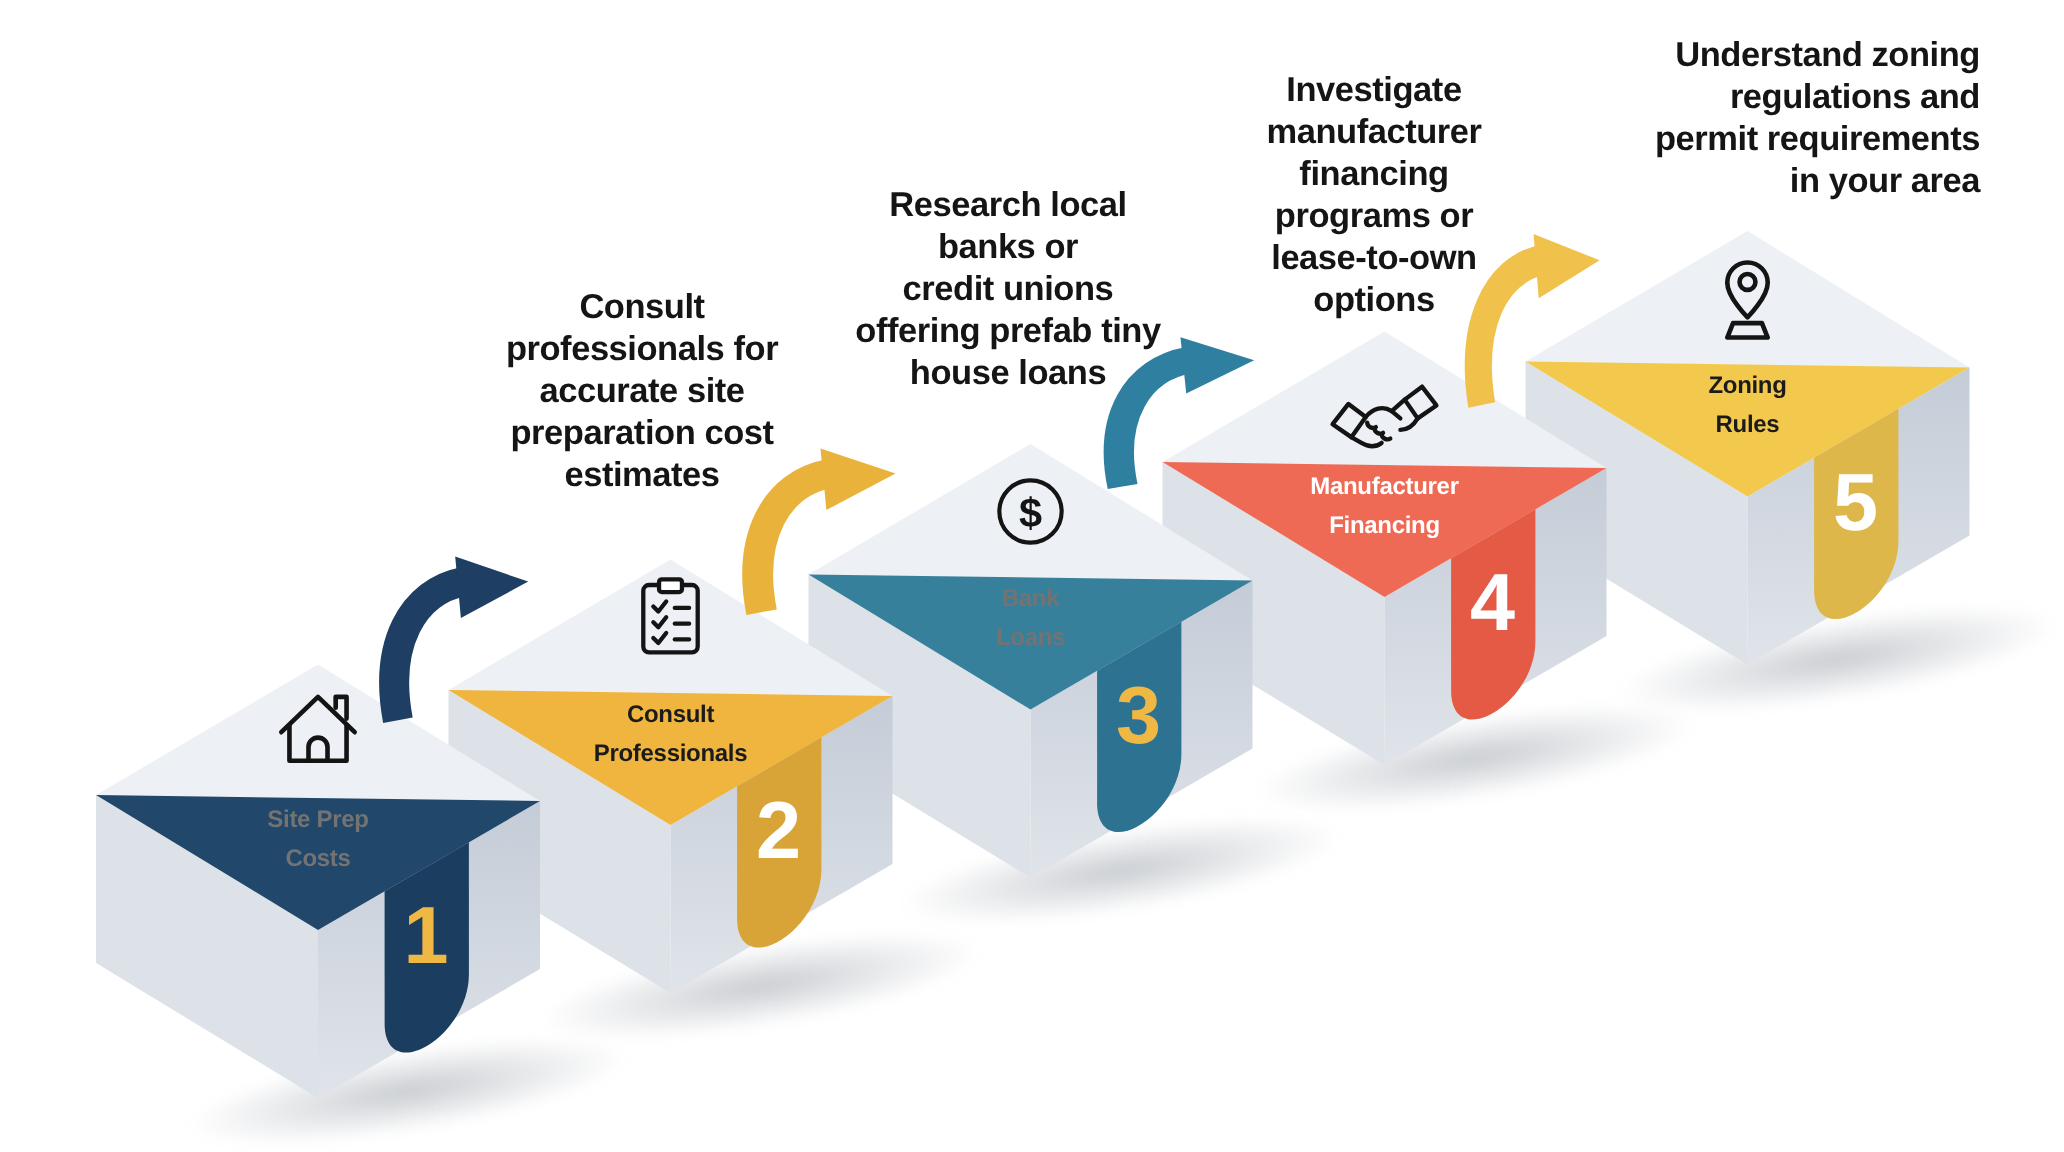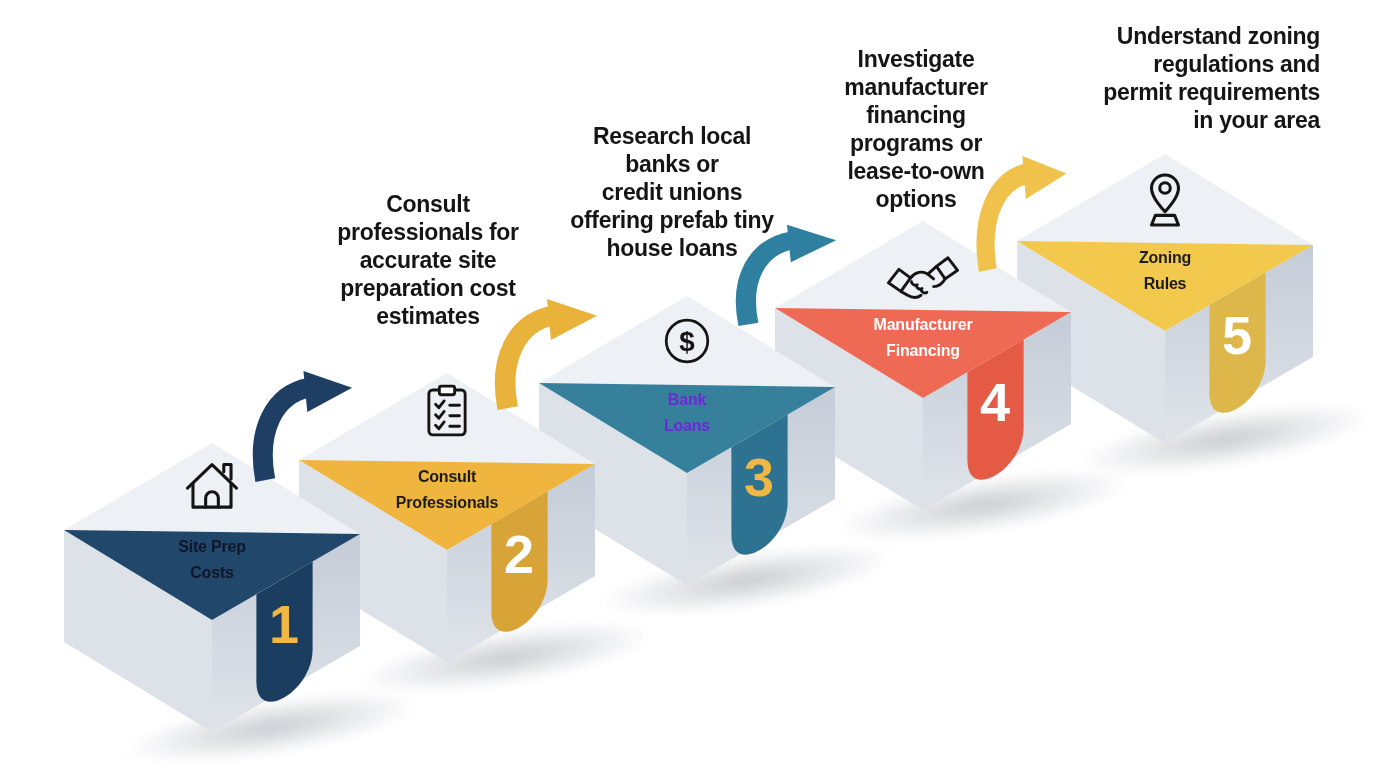--- a/index.html
+++ b/index.html
@@ -65,21 +65,21 @@
     <div class="block-icon" style="top:20px;">
       <svg viewBox="0 0 64 58" width="58" height="53">
         <g fill="none" stroke="#141414" stroke-width="3.4" stroke-linejoin="round" stroke-linecap="round">
           <path d="M45,15 V7 H53 V23"></path>
           <path d="M5,33 L32,7 L59,33"></path>
           <path d="M11,28 V54 H53 V28"></path>
           <path d="M25,54 V44 a7,7 0 0 1 14,0 V54"></path>
         </g>
       </svg>
     </div>
-    <div class="block-title" style="color: #0f172a;">Site Prep
+    <div class="block-title" style="color: #737373;">Site Prep
 Costs</div>
   </div>
 
   <div class="block z40" style="left:297px;top:368px;">
     <svg class="shape" viewBox="0 0 300 300" width="300" height="300">
       <polygon points="150,5 2,92 150,182 298,96" fill="#EDF0F4"></polygon>
       <polygon points="2,92 2,204 150,294 150,182" fill="#DDE2E9"></polygon>
       <polygon points="150,182 150,294 298,208 298,96" fill="url(#rightGrad)"></polygon>
       <polygon points="2,92 298,96 150,182" fill="#EFB53E"></polygon>
       <path d="M 194.4,156.2 L 250.6,123.5 L 250.6,211.5 C 250.6,253.5 194.4,286.2 194.4,244.2 Z" fill="#D9A437"></path>
@@ -111,21 +111,21 @@
       <polygon points="2,92 298,96 150,182" fill="#37809B"></polygon>
       <path d="M 194.4,156.2 L 250.6,123.5 L 250.6,211.5 C 250.6,253.5 194.4,286.2 194.4,244.2 Z" fill="#2D7290"></path>
       <text class="num" x="222" y="186" text-anchor="middle" dominant-baseline="central" fill="#EFB743">3</text>
     </svg>
     <div class="block-icon" style="top:26px;">
       <svg viewBox="0 0 52 52" width="48" height="48">
         <circle cx="26" cy="26" r="22.5" fill="none" stroke="#141414" stroke-width="3"></circle>
         <text x="26" y="27" text-anchor="middle" dominant-baseline="central" font-size="30" font-weight="600" fill="#141414">$</text>
       </svg>
     </div>
-    <div class="block-title" style="color: #6d28d9;">Bank
+    <div class="block-title" style="color: #737373;">Bank
 Loans</div>
   </div>
 
   <div class="block z20" style="left:773px;top:216px;">
     <svg class="shape" viewBox="0 0 300 300" width="300" height="300">
       <polygon points="150,5 2,92 150,182 298,96" fill="#EDF0F4"></polygon>
       <polygon points="2,92 2,204 150,294 150,182" fill="#DDE2E9"></polygon>
       <polygon points="150,182 150,294 298,208 298,96" fill="url(#rightGrad)"></polygon>
       <polygon points="2,92 298,96 150,182" fill="#EE6A55"></polygon>
       <path d="M 194.4,156.2 L 250.6,123.5 L 250.6,211.5 C 250.6,253.5 194.4,286.2 194.4,244.2 Z" fill="#E45A44"></path>

